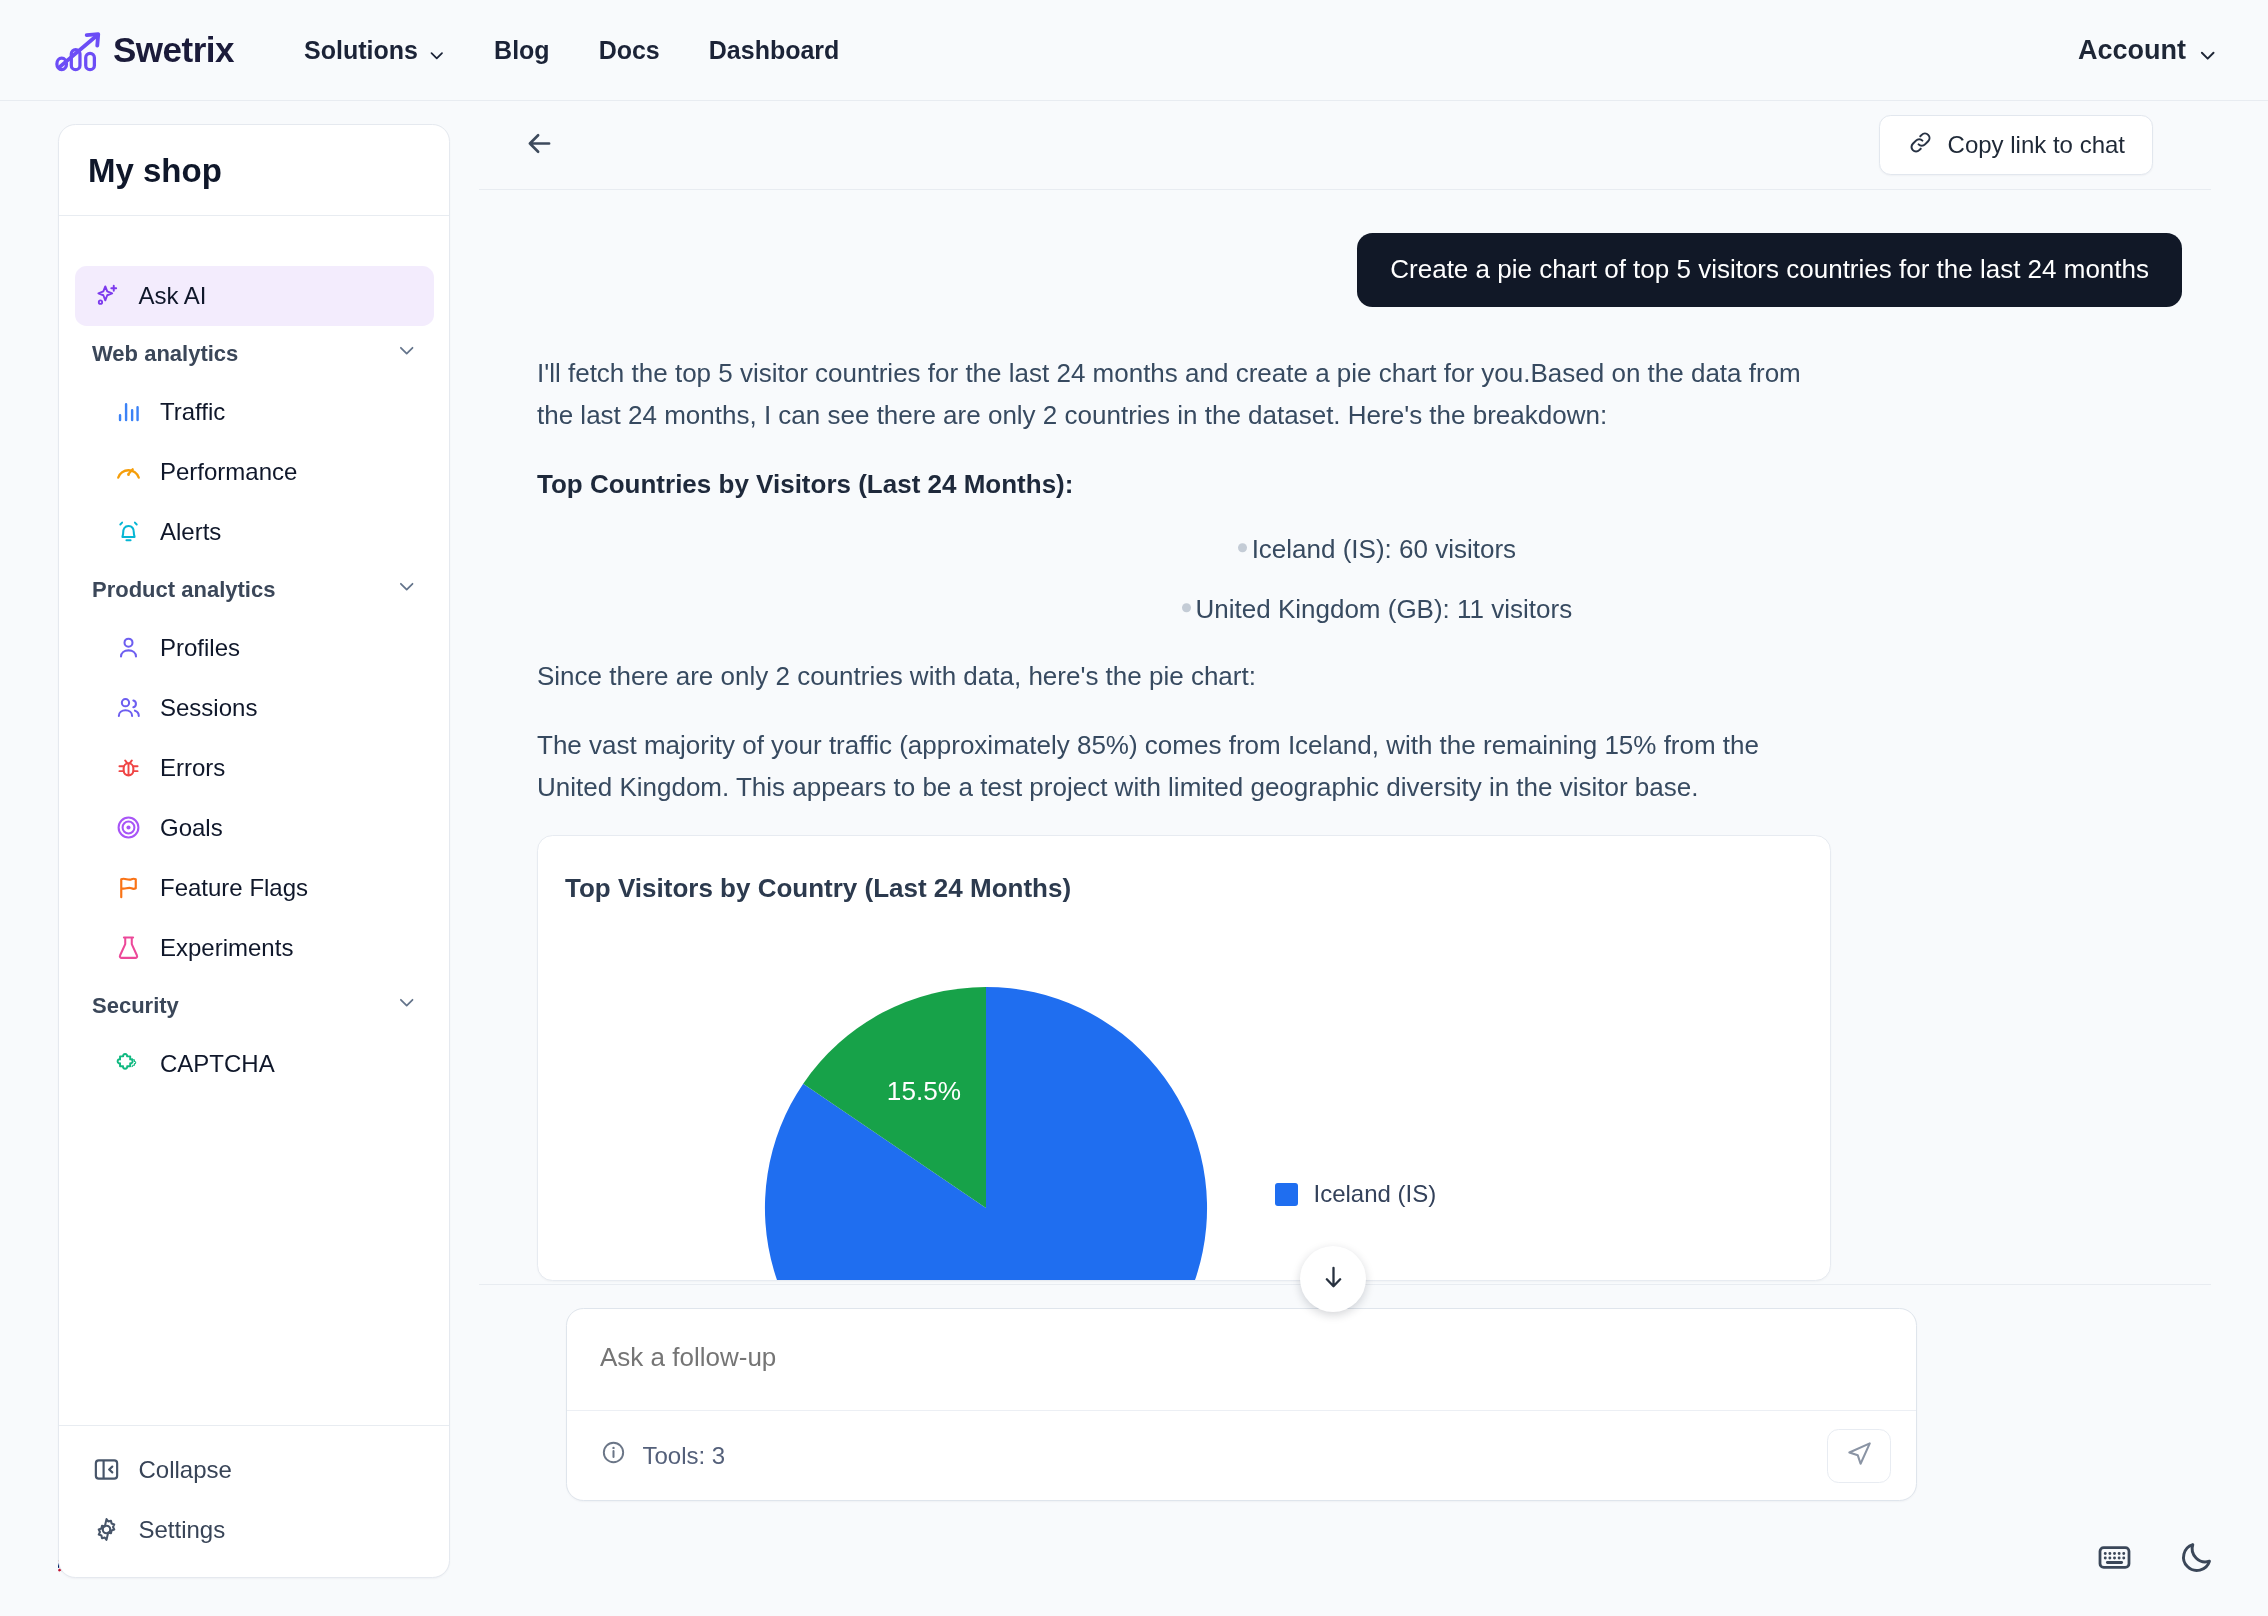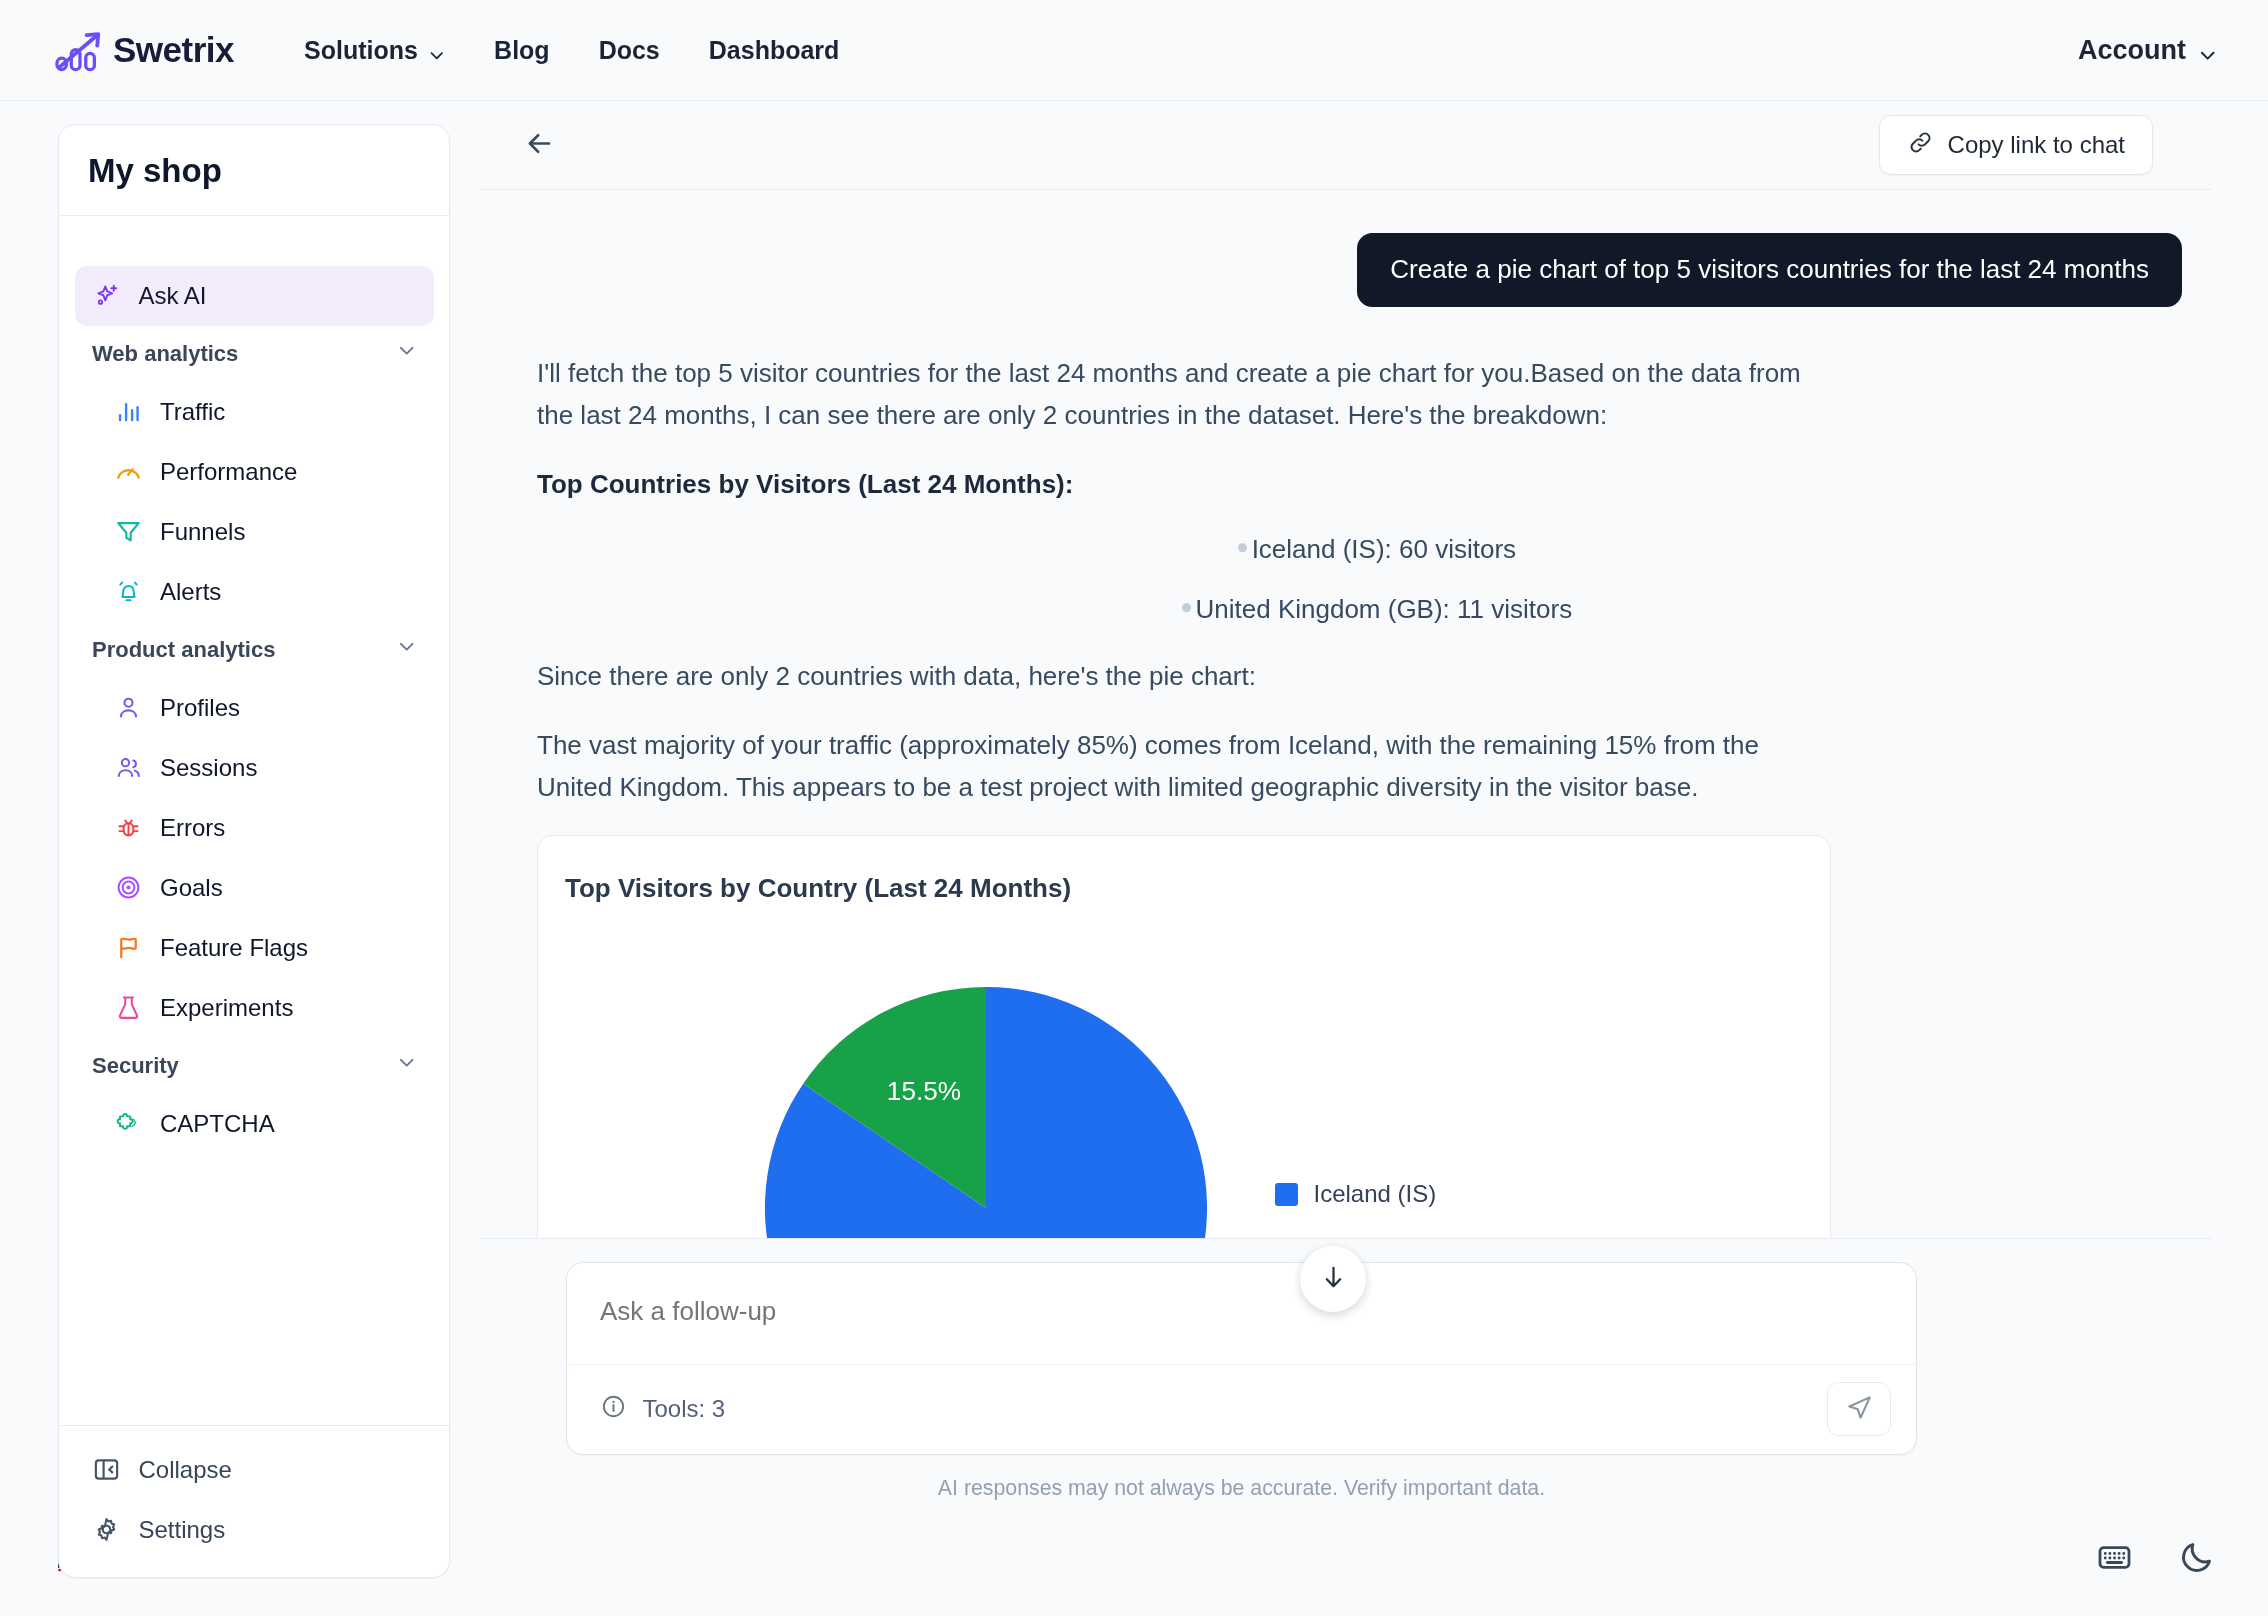--- a/index.html
+++ b/index.html
@@ -253,28 +253,20 @@
             <span class="ico">
               <svg width="29" height="29" viewBox="0 0 24 24" fill="none">
                 <path d="M3.5 17A9 9 0 0 1 20.5 17" stroke="#f59e0b" stroke-width="1.9" stroke-linecap="round" fill="none"></path>
                 <path d="M12 14l3.5-3.8" stroke="#f59e0b" stroke-width="1.9" stroke-linecap="round"></path>
                 <circle cx="12" cy="14.6" r="1.1" fill="#f59e0b"></circle>
               </svg>
             </span>
             <span>Performance</span>
           </div>
 
-          <div class="sb-item sub">
-            <span class="ico">
-              <svg width="29" height="29" viewBox="0 0 24 24" fill="none">
-                <path d="M3.5 5h17l-6.7 8v6.4l-3.6-2.2V13L3.5 5z" stroke="#14b8a6" stroke-width="1.8" stroke-linejoin="round" fill="none"></path>
-              </svg>
-            </span>
-            <span>Funnels</span>
-          </div>
 
           <div class="sb-item sub">
             <span class="ico">
               <svg width="29" height="29" viewBox="0 0 24 24" fill="none">
                 <path d="M7 16.5c0-1 .6-1.4.6-3.6 0-2.9 1.1-5.4 4.4-5.4s4.4 2.5 4.4 5.4c0 2.2.6 2.6.6 3.6H7z" stroke="#06b6d4" stroke-width="1.7" stroke-linejoin="round" fill="none"></path>
                 <path d="M10.3 19.2h3.4" stroke="#06b6d4" stroke-width="1.7" stroke-linecap="round"></path>
                 <path d="M5.2 6.2l1.5-1.6M18.8 6.2l-1.5-1.6" stroke="#06b6d4" stroke-width="1.6" stroke-linecap="round"></path>
               </svg>
             </span>
             <span>Alerts</span>
@@ -487,21 +479,20 @@
             </div>
             <div class="send-btn">
               <span>
                 <svg width="29" height="29" viewBox="0 0 24 24" fill="none">
                   <path d="M20.5 3.6L3.6 11.2l7 2.3 2.3 7 7.6-16.9z" stroke="#8a94a4" stroke-width="1.7" stroke-linejoin="round" fill="none"></path>
                 </svg>
               </span>
             </div>
           </div>
         </div>
-        <div class="disclaimer">AI responses may not always be accurate. Verify important data.</div>
       </div>
 
     </div>
   </div>
 
   <div class="bottombar">
     <div class="lang">
       <span class="flag">
         <svg width="35" height="25" viewBox="0 0 60 40">
           <rect width="60" height="40" fill="#012169"></rect>

